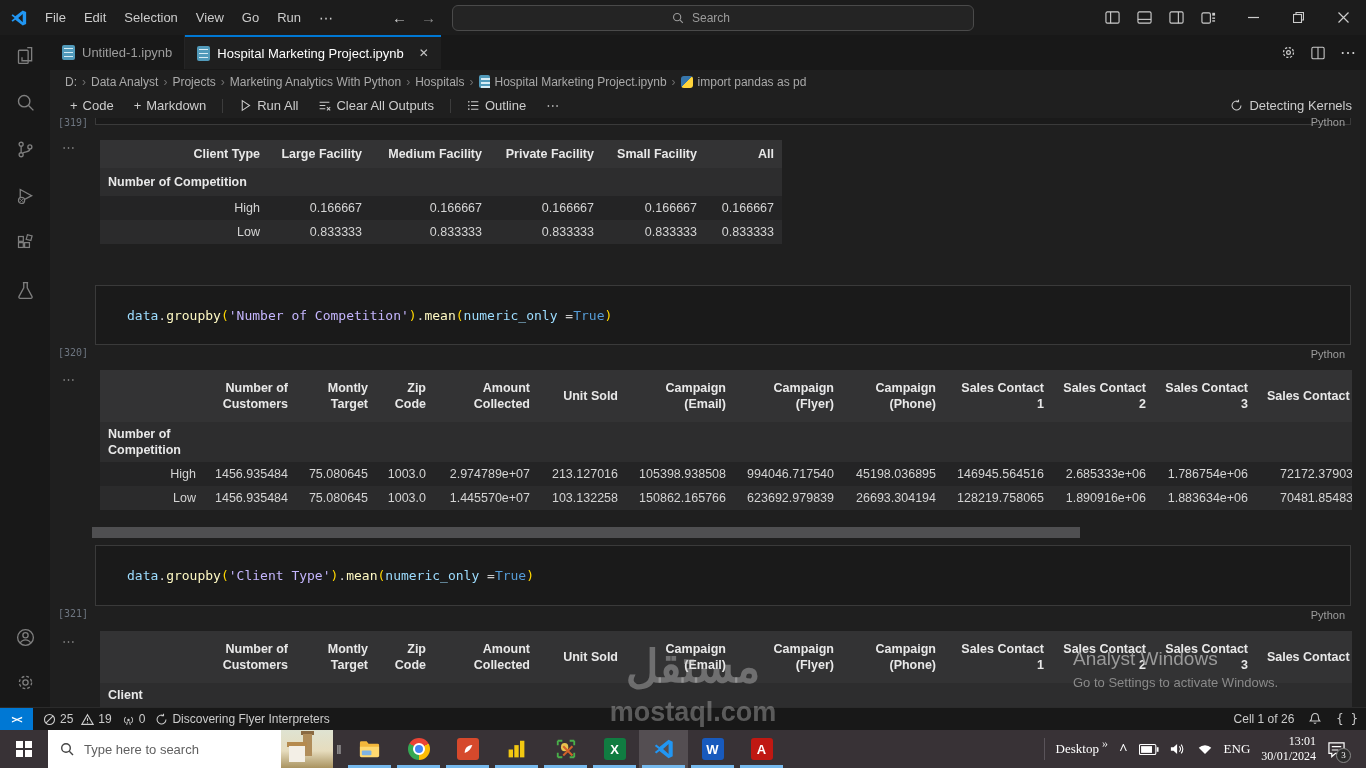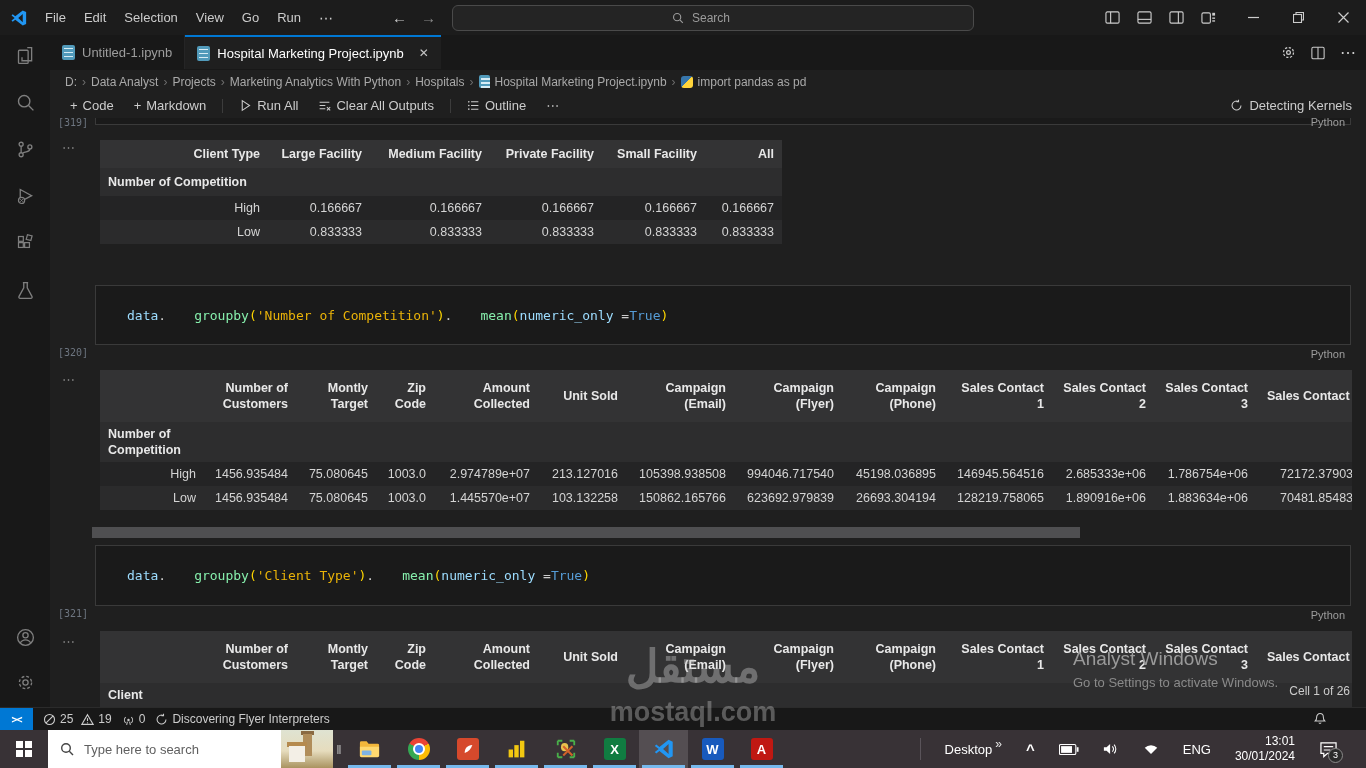--- a/index.html
+++ b/index.html
@@ -55,43 +55,43 @@
 
   
   #notebook{position:absolute;top:118px;left:50px;right:0;height:589px;background:#1f1f1f;overflow:hidden;}
   .exec-label{position:absolute;font:10px "DejaVu Sans Mono",monospace;color:#6e7681;text-align:right;}
   .lang-label{position:absolute;font-size:11px;color:#9d9d9d;}
   .out-menu{position:absolute;color:#8f8f8f;font-size:13px;letter-spacing:1px;}
   .code-cell{position:absolute;left:45px;width:1256px;background:#1a1a1a;border:1px solid #3a3a3a;box-sizing:border-box;
     display:flex;align-items:center;padding-left:31px;font:13px "DejaVu Sans Mono",monospace;}
   .cell319-strip{position:absolute;left:45px;top:-1px;width:1256px;height:8px;background:#1a1a1a;
     border:1px solid #3a3a3a;border-top:none;box-sizing:border-box;}
-  .tk-v{color:#9cdcfe;} .tk-p{color:#cccccc;} .tk-f{color:#86efac;margin-left:28px;} .tk-b{color:#ffd700;}
-  .tk-s{color:#eab308;margin-top:8px;} .tk-k{color:#569cd6;}
+  .tk-v{color:#9cdcfe;} .tk-p{color:#cccccc;} .tk-f{color:#fef9c3;} .tk-b{color:#ffd700;}
+  .tk-s{color:#c4b5fd;margin-top:8px;} .tk-k{color:#569cd6;}
 
   
   .ptable{border-collapse:collapse;table-layout:fixed;font-size:12.5px;color:#d4d4d4;}
   .ptable th{font-weight:700;color:#e8e8e8;vertical-align:middle;}
   .ptable th,.ptable td{box-sizing:border-box;overflow:hidden;}
   .ptable .hrow th{background:#333334;text-align:right;padding:6px 8px;line-height:16px;}
   .ptable .irow th{background:#2d2d2e;text-align:left;padding:6px 8px;line-height:16px;}
   .ptable td{padding:5px 8px;text-align:right;white-space:nowrap;}
   .ptable .ridx{text-align:right;font-weight:400;color:#d4d4d4;padding:5px 8px;white-space:nowrap;}
   .ptable tr.dr1{background:#242425;} .ptable tr.dr2{background:#2b2b2c;}
   .t2 .hrow th{padding:10px 8px;} .t2 .irow th{padding:4px 8px;}
   .tclip{position:absolute;overflow:hidden;}
   .hscroll{position:absolute;height:11px;background:#4f4f51;}
 
   
   #statusbar{position:absolute;top:707px;left:0;width:1366px;height:23px;background:#181818;border-top:1px solid #2b2b2b;
     display:flex;align-items:center;font-size:12px;color:#cccccc;box-sizing:border-box;}
   #remote-btn{width:33px;height:100%;background:#0078d4;color:#fff;display:flex;align-items:center;justify-content:center;
     font:bold 10px "DejaVu Sans Mono",monospace;letter-spacing:-1px;}
   .sb-item{display:flex;align-items:center;gap:4px;margin-left:10px;}
-  .sb-right{margin-left:auto;display:flex;align-items:center;gap:14px;padding-right:16px;flex-direction:column;}
+  .sb-right{margin-left:auto;display:flex;align-items:center;gap:14px;padding-right:8px;}
 
   
   #taskbar{position:absolute;top:730px;left:0;width:1366px;height:38px;background:#383236;display:flex;align-items:stretch;}
   #startbtn{width:48px;display:flex;align-items:center;justify-content:center;}
   .winlogo{display:grid;grid-template-columns:7px 7px;grid-template-rows:7px 7px;gap:1.5px;}
   .winlogo i{background:#fff;}
   #tb-search{width:285px;background:#ffffff;display:flex;align-items:center;color:#5f5f5f;position:relative;overflow:hidden;}
   #tb-search input{flex:1;border:none;outline:none;background:transparent;font:13px "Liberation Sans",sans-serif;color:#8b5cf6;}
   #tb-search input::placeholder{color:#5f5f5f;}
   .bingpic{width:52px;height:100%;flex:none;position:relative;background:linear-gradient(180deg,#dfe3d2 0%,#e6dcbd 55%,#a9935f 100%);}
@@ -102,21 +102,21 @@
   .tb-divider{width:12px;display:flex;align-items:center;justify-content:center;color:#b9b9b9;font-size:13px;}
   .slot{width:49px;position:relative;display:flex;align-items:center;justify-content:center;}
   .slot::after{content:"";position:absolute;bottom:0;left:3px;width:43px;height:3px;background:#76b9ed;}
   .slot.active-app{background:rgba(255,255,255,0.14);}
   .tile{width:22px;height:22px;border-radius:3px;display:flex;align-items:center;justify-content:center;
     color:#fff;font-weight:bold;font-size:13px;font-family:"Liberation Sans",sans-serif;}
   .chrome-ball{width:22px;height:22px;border-radius:50%;position:relative;
     background:conic-gradient(from -60deg,#ea4335 0 120deg,#fbbc05 0 240deg,#34a853 0 360deg);}
   .chrome-ball::after{content:"";position:absolute;left:5px;top:5px;width:12px;height:12px;border-radius:50%;
     background:#4285f4;border:2px solid #fff;box-sizing:border-box;}
-  .tray{margin-left:auto;display:flex;align-items:center;gap:24px;padding-right:28px;color:#ffffff;font-size:13px;}
+  .tray{margin-left:auto;display:flex;align-items:center;gap:11px;padding-right:20px;color:#ffffff;font-size:13px;font-family:Liberation Serif, serif;}
   .tray-divider{width:1px;height:22px;background:#5a545a;}
   .desktop-wrap{display:flex;align-items:flex-start;gap:3px;}
   .chev-up-sup{font-size:12px;position:relative;top:-5px;color:#e8e8e8;}
   .timeblock{text-align:right;font-size:12px;line-height:15px;}
   .action-wrap{position:relative;}
   .badge{position:absolute;right:-5px;bottom:-5px;width:13px;height:13px;border-radius:50%;background:#2b2b2b;
     border:1px solid #8a8a8a;color:#fff;font-size:9px;display:flex;align-items:center;justify-content:center;}
 
   
   #activate{position:absolute;left:1073px;top:648px;z-index:30;color:#9a9a9a;}

